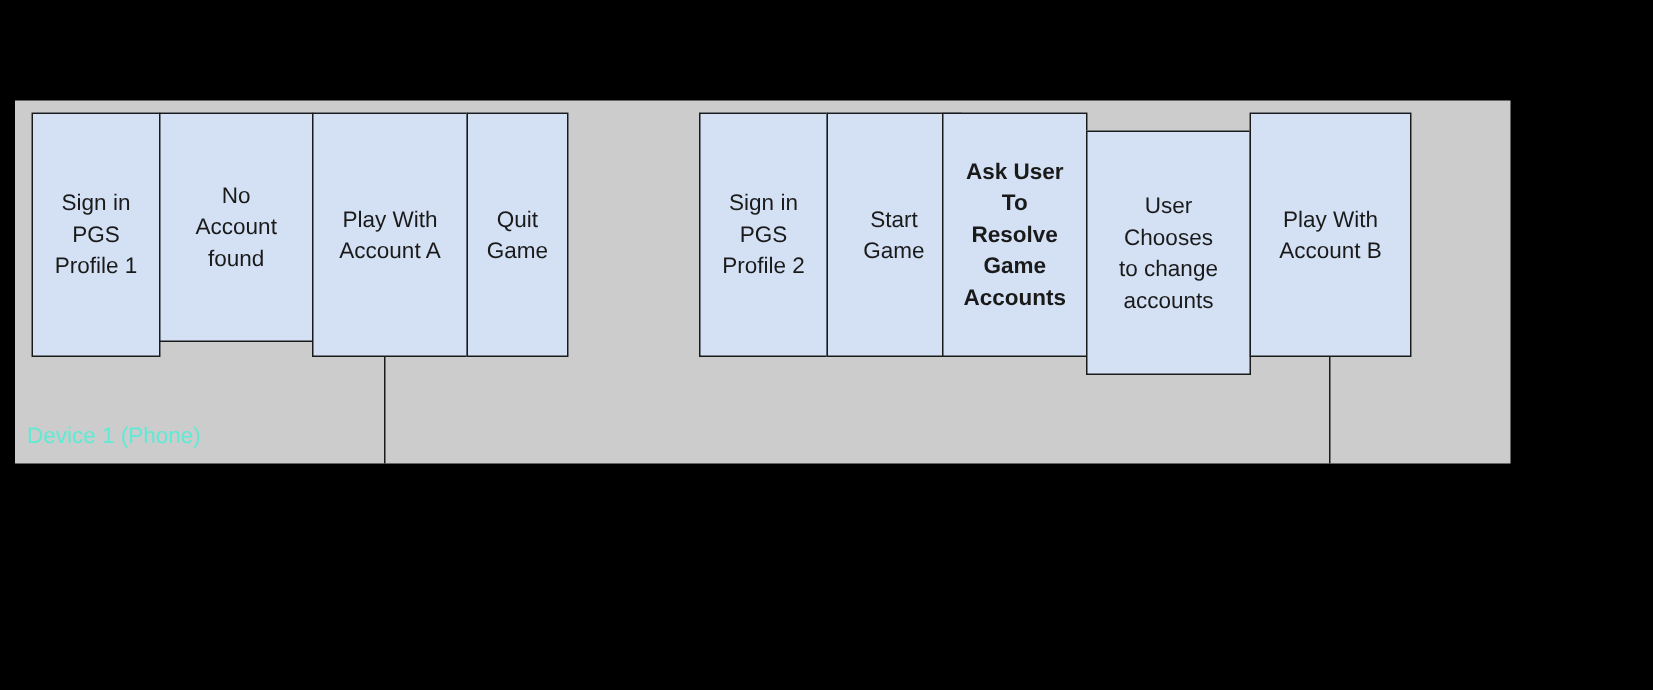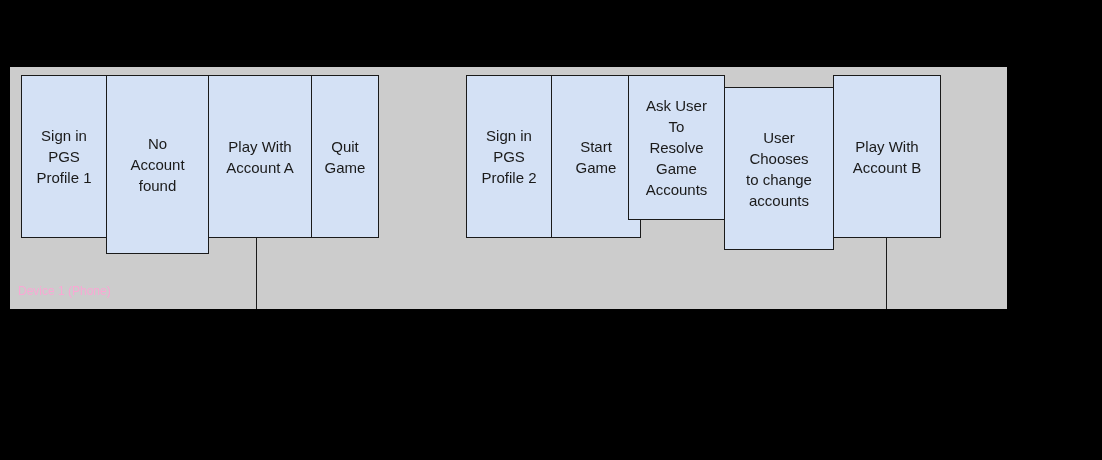--- a/index.html
+++ b/index.html
@@ -15,23 +15,23 @@
     overflow: hidden;
     font-family: "Liberation Sans", sans-serif;
   }
   .lane {
     position: absolute;
     background: #cccccc;
     box-sizing: border-box;
   }
   .lane-label {
     position: absolute;
-    font-size: 12px;
+    font-size: 15px;
     line-height: 18px;
-    color: #f9a8d4;
+    color: #5eead4;
     white-space: nowrap;
   }
   .step-box {
     position: absolute;
     background: #d4e1f5;
     border: 1px solid #1a1a1a;
     box-sizing: border-box;
     display: flex;
     align-items: center;
     justify-content: center;
@@ -60,21 +60,21 @@
   <div class="lifeline" style="left:256px; top:238px; height:71px;"></div>
 
   <div class="lifeline" style="left:886px; top:238px; height:71px;"></div>
 
   <div class="step-box" style="left:21px; top:75px; width:86px; height:163px;">
     <span class="step-label">Sign in
 PGS
 Profile 1</span>
   </div>
 
-  <div class="step-box" style="left:106px; top:75px; width:103px; height:179px;">
+  <div class="step-box" style="left:106px; top:75px; width:103px; height:153px;">
     <span class="step-label">No
 Account
 found</span>
   </div>
 
   <div class="step-box" style="left:208px; top:75px; width:104px; height:163px;">
     <span class="step-label">Play With
 Account A</span>
   </div>
 
@@ -87,21 +87,21 @@
     <span class="step-label">Sign in
 PGS
 Profile 2</span>
   </div>
 
   <div class="step-box" style="left:551px; top:75px; width:90px; height:163px;">
     <span class="step-label">Start
 Game</span>
   </div>
 
-  <div class="step-box" style="left:628px; top:75px; width:97px; height:145px;">
+  <div class="step-box" style="left:628px; top:75px; width:97px; height:163px;font-weight:bold;">
     <span class="step-label">Ask User
 To
 Resolve
 Game
 Accounts</span>
   </div>
 
   <div class="step-box" style="left:724px; top:75px; width:110px; height:163px;margin-top:12px;">
     <span class="step-label">User
 Chooses

